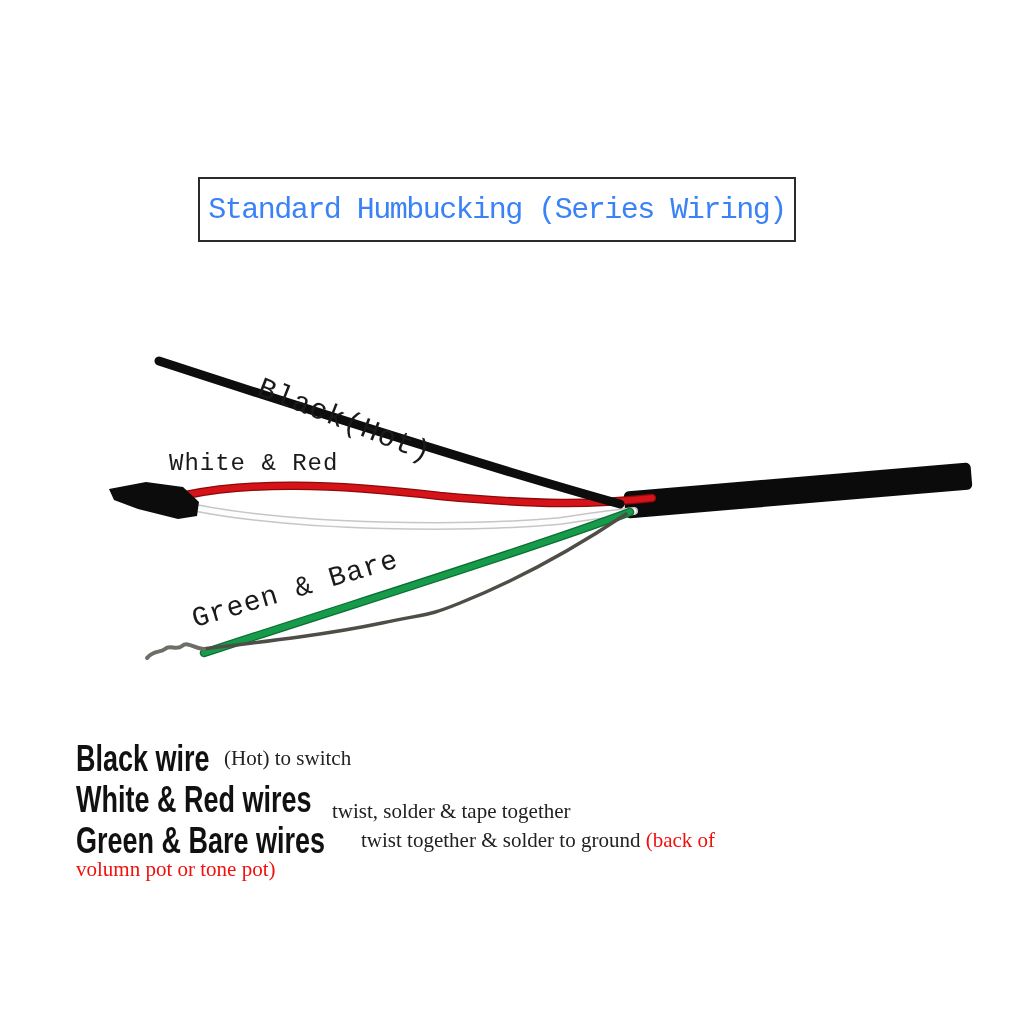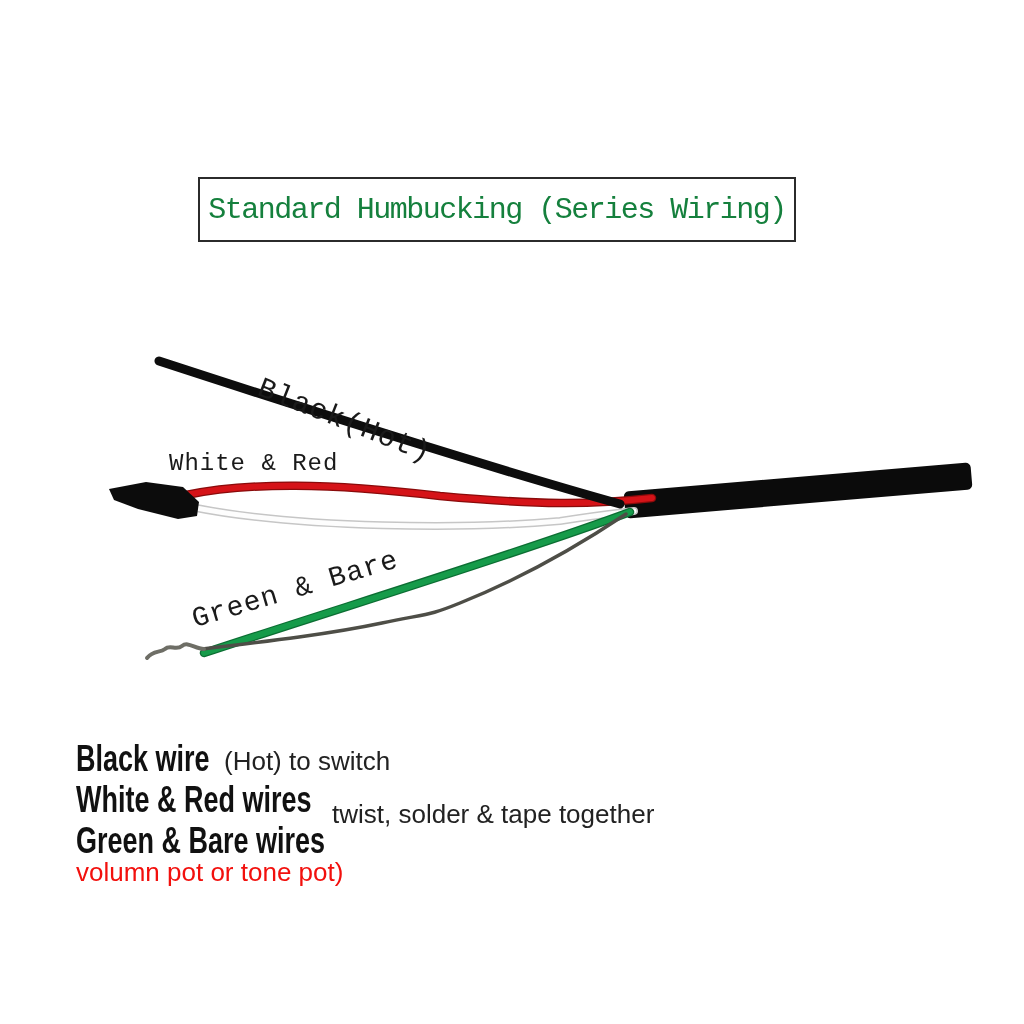--- a/index.html
+++ b/index.html
@@ -4,35 +4,35 @@
 <style>
   html,body{margin:0;padding:0;background:#ffffff;}
   .page{position:relative;width:1024px;height:1024px;background:#ffffff;overflow:hidden;
         font-family:"Liberation Sans",sans-serif;}
   .wires-svg{position:absolute;left:0;top:0;}
 
   .title-box{position:absolute;left:198px;top:177px;width:594px;height:61px;
              border:2px solid #2b2b2b;background:#ffffff;
              display:flex;align-items:center;justify-content:center;}
   .title-text{font-family:"Liberation Mono",monospace;font-size:30px;letter-spacing:-1.5px;
-              color:#15803d;white-space:nowrap;}
+              color:#3b82f6;white-space:nowrap;}
 
   .wire-label{position:absolute;font-family:"Liberation Mono",monospace;color:#1a1a1a;
               white-space:nowrap;line-height:1;}
   .lbl-black-hot{left:264px;top:374px;font-size:29px;letter-spacing:1px;
                  transform:rotate(21.5deg);transform-origin:0 0;}
   .lbl-white-red{left:169px;top:452px;font-size:24px;letter-spacing:1px;}
   .lbl-green-bare{left:197px;top:606px;font-size:28px;letter-spacing:1px;
                   transform:rotate(-16.5deg);transform-origin:0 100%;}
 
   .note-lead{position:absolute;font-family:"Liberation Sans",sans-serif;font-weight:bold;
              font-size:36px;color:#111;white-space:nowrap;line-height:1;
              transform:scaleX(0.75);transform-origin:0 0;}
-  .note-mono{position:absolute;font-family:Liberation Sans, sans-serif;
-             font-size:26px;color:#222;white-space:nowrap;line-height:1;}
+  .note-mono{position:absolute;font-family:Liberation Serif, serif;
+             font-size:21px;color:#222;white-space:nowrap;line-height:1;}
   .note-red{color:#f2100d;}
 </style>
 </head>
 <body>
 
 <div class="page">
 
   <svg class="wires-svg" width="1024" height="1024" viewBox="0 0 1024 1024">
 
     <g transform="rotate(-4.85 798 490)">
@@ -65,15 +65,16 @@
   <div class="wire-label lbl-white-red">White &amp; Red</div>
   <div class="wire-label lbl-green-bare">Green &amp; Bare</div>
 
   <div class="note-lead" style="left:76px;top:741px;">Black wire</div>
   <div class="note-mono" style="left:224px;top:748px;">(Hot) to switch</div>
 
   <div class="note-lead" style="left:76px;top:782px;">White &amp; Red wires</div>
   <div class="note-mono" style="left:332px;top:789px;margin-top:12px;">twist, solder &amp; tape together</div>
 
   <div class="note-lead" style="left:76px;top:823px;">Green &amp; Bare wires</div>
+  <div class="note-mono" style="left:361px;top:830px;"><span>twist together &amp; solder to ground </span><span class="note-red">(back of</span></div>
   <div class="note-mono note-red" style="left:76px;top:859px;text-align:right;">volumn pot or tone pot)</div>
 
 </div>
 
 </body></html>

